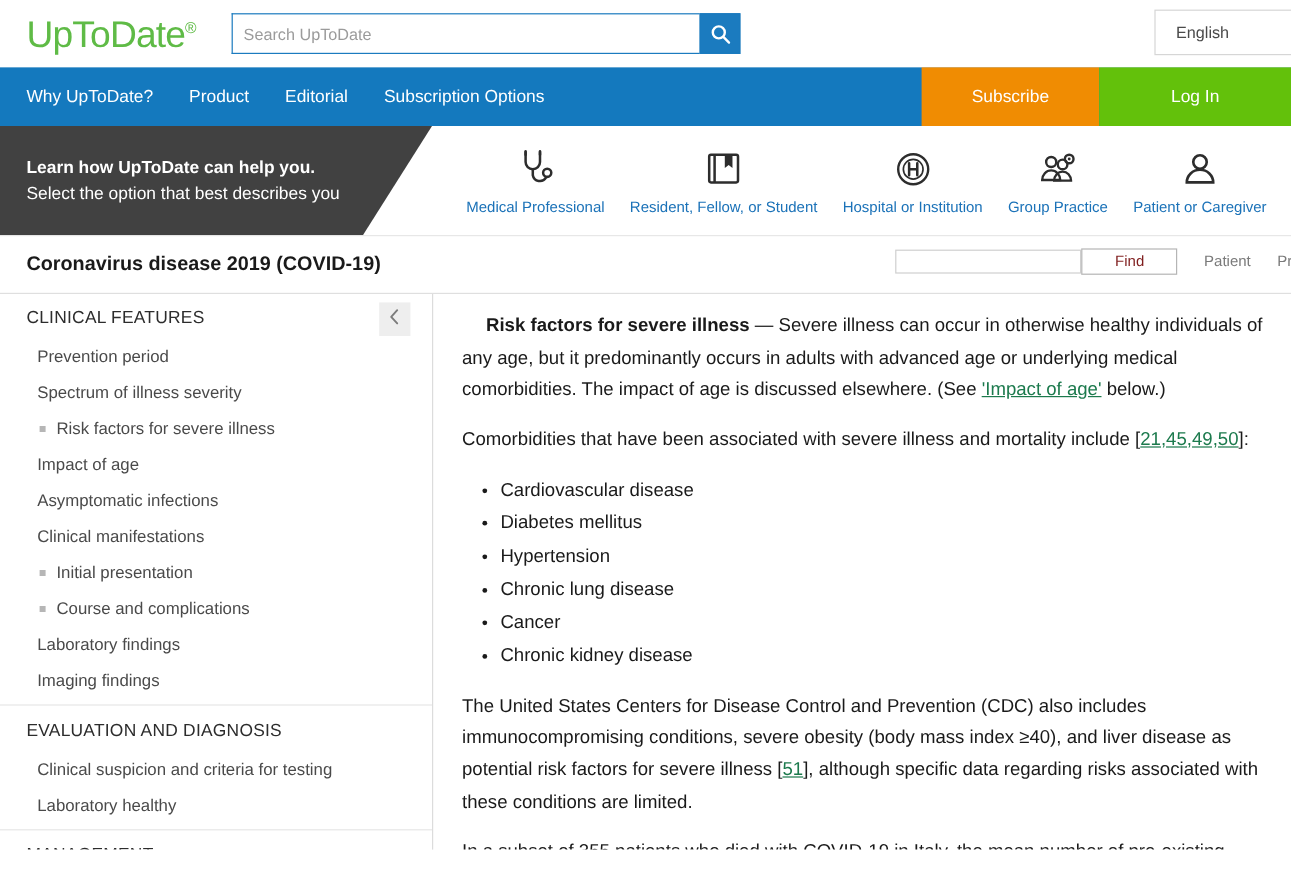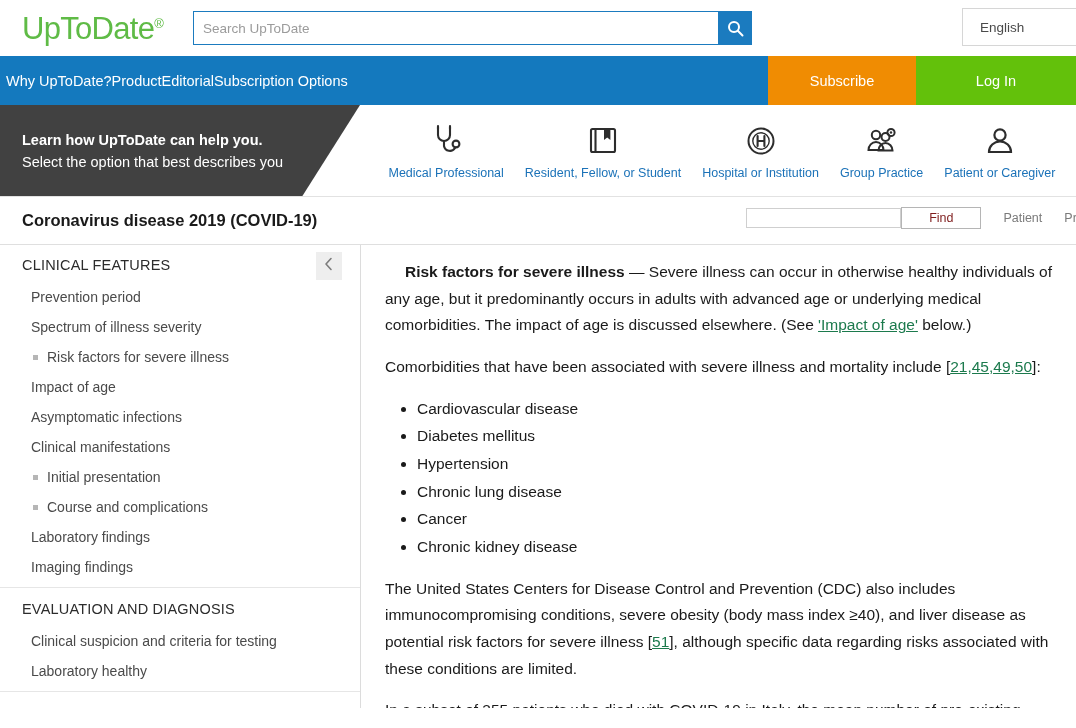--- a/index.html
+++ b/index.html
@@ -29,21 +29,21 @@
     white-space: nowrap;
   }
   .logo .reg {
     font-size: 13px;
     vertical-align: super;
     line-height: 1;
   }
   .searchwrap {
     position: absolute;
     left: 193px; top: 11px;
-    width: 559px; height: 34px;
+    width: 424px; height: 34px;
     display: flex;
   }
   .searchinput {
     flex: 1;
     border: 1px solid #1B7BBF;
     border-right: none;
     outline: none;
     font-family: "Liberation Sans", sans-serif;
     font-size: 13.5px;
     color: #333;
@@ -75,21 +75,22 @@
   
   .navbar {
     height: 49px;
     background: #1479BE;
     display: flex;
     align-items: stretch;
   }
   .navlinks {
     display: flex;
     align-items: center;
-    padding-left: 6px;
+    padding-left: 22px;
+    gap: 30px;
     flex: 1;
   }
   .navlinks a {
     color: #ffffff;
     font-size: 14.5px;
     text-decoration: none;
     cursor: pointer;
     white-space: nowrap;
   }
   .navbtn {

